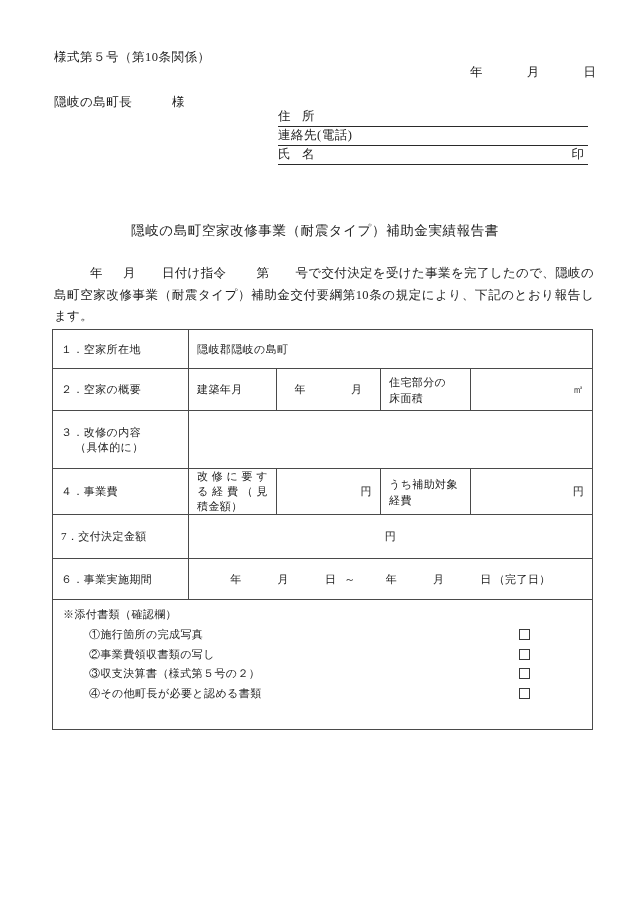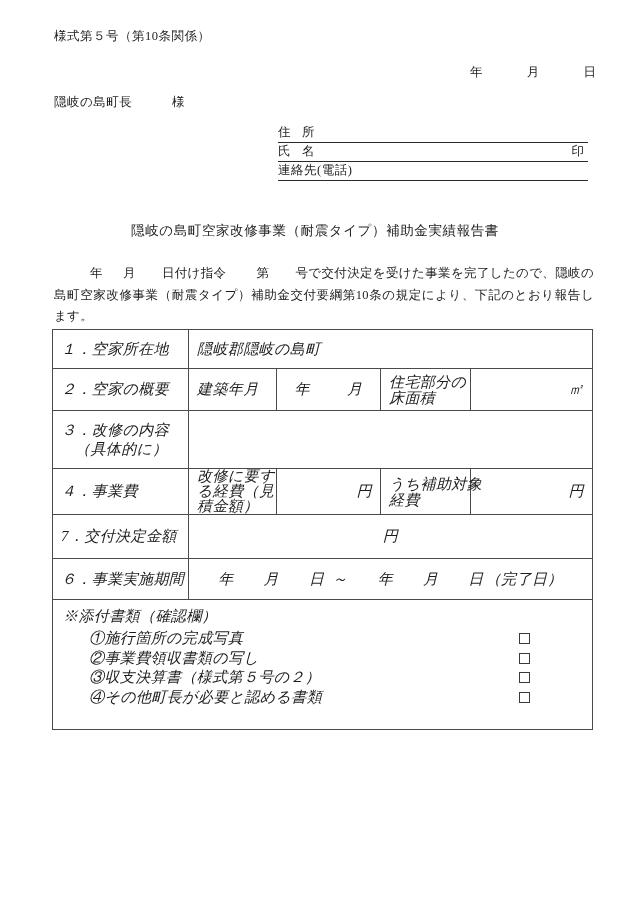--- a/index.html
+++ b/index.html
@@ -20,21 +20,21 @@
     position: absolute;
     left: 0; top: 0;
     width: 630px;
     height: 915px;
   }
 
   
   .form-no {
     position: absolute;
     left: 54px;
-    top: 28px;
+    top: 49px;
     white-space: nowrap;
     letter-spacing: 0.5px;
   }
   .date-line-top {
     position: absolute;
     left: 470px;
     top: 64px;
     width: 126px;
     display: flex;
     justify-content: space-between;
@@ -49,21 +49,21 @@
   }
   .addressee .sama {
     display: inline-block;
     margin-left: 36px;
   }
 
   
   .applicant {
     position: absolute;
     left: 278px;
-    top: 124px;
+    top: 108px;
     width: 310px;
   }
   .field-row {
     position: relative;
     height: 19px;
     border-bottom: 1px solid #2a2a2a;
     display: flex;
     align-items: flex-end;
     box-sizing: border-box;
   }
@@ -116,24 +116,23 @@
     position: absolute;
     left: 52px;
     top: 329px;
     width: 540px;
     border-collapse: collapse;
     table-layout: fixed;
   }
   .main-table td {
     border: 1px solid #4a4a4a;
     padding: 0 8px;
-    font-size: 15px;
+    font-size: 11px;
     vertical-align: middle;
     letter-spacing: 0.4px;
-    font-style: italic;
   }
   .lbl {
     white-space: nowrap;
   }
   .r1 { height: 39px; }
   .r2 { height: 42px; }
   .r3 { height: 58px; margin-top: 32px; }
   .r4 { height: 45px; }
   .r5 { height: 44px; }
   .r6 { height: 41px; }
@@ -238,28 +237,28 @@
 
   <div class="applicant">
 
     <div class="field-row">
       <span class="field-label">
         <span>住</span><span class="sp"></span><span>所</span>
       </span>
     </div>
 
     <div class="field-row">
+      <span class="field-label">連絡先(電話)</span>
+    </div>
+
+    <div class="field-row">
       <span class="field-label">
         <span>氏</span><span class="sp"></span><span>名</span>
       </span>
       <span class="field-seal">印</span>
-    </div>
-
-    <div class="field-row">
-      <span class="field-label">連絡先(電話)</span>
     </div>
 
   </div>
 
   <div class="doc-title">隠岐の島町空家改修事業（耐震タイプ）補助金実績報告書</div>
 
   <div class="body-para">
     <span class="indent"></span><span>年</span><span class="gap-s"></span><span>月</span><span class="gap-m"></span><span>日付け指令</span><span class="gap-l"></span><span>第</span><span class="gap-m"></span><span>号で交付決定を受けた事業を完了したので、隠岐</span><span>の島町空家改修事業（耐震タイプ）補助金交付要綱第10条の規定により、下記のとおり報告</span><span>します。</span>
   </div>
 

